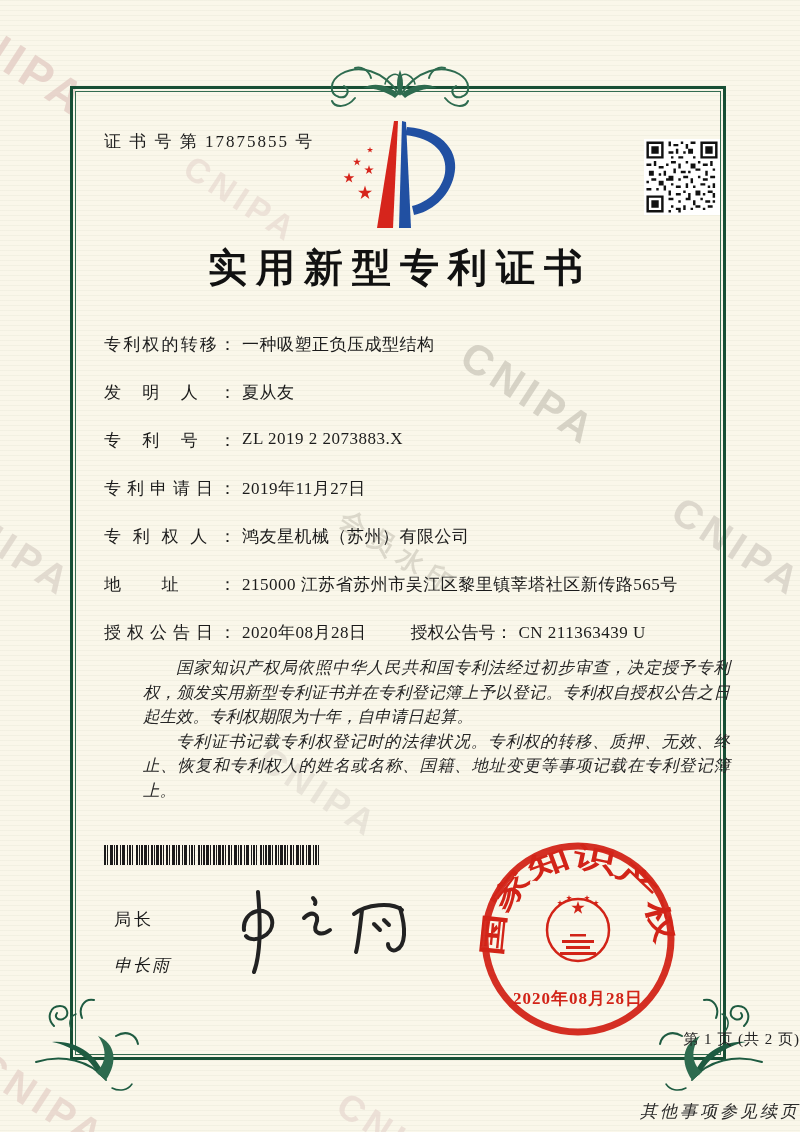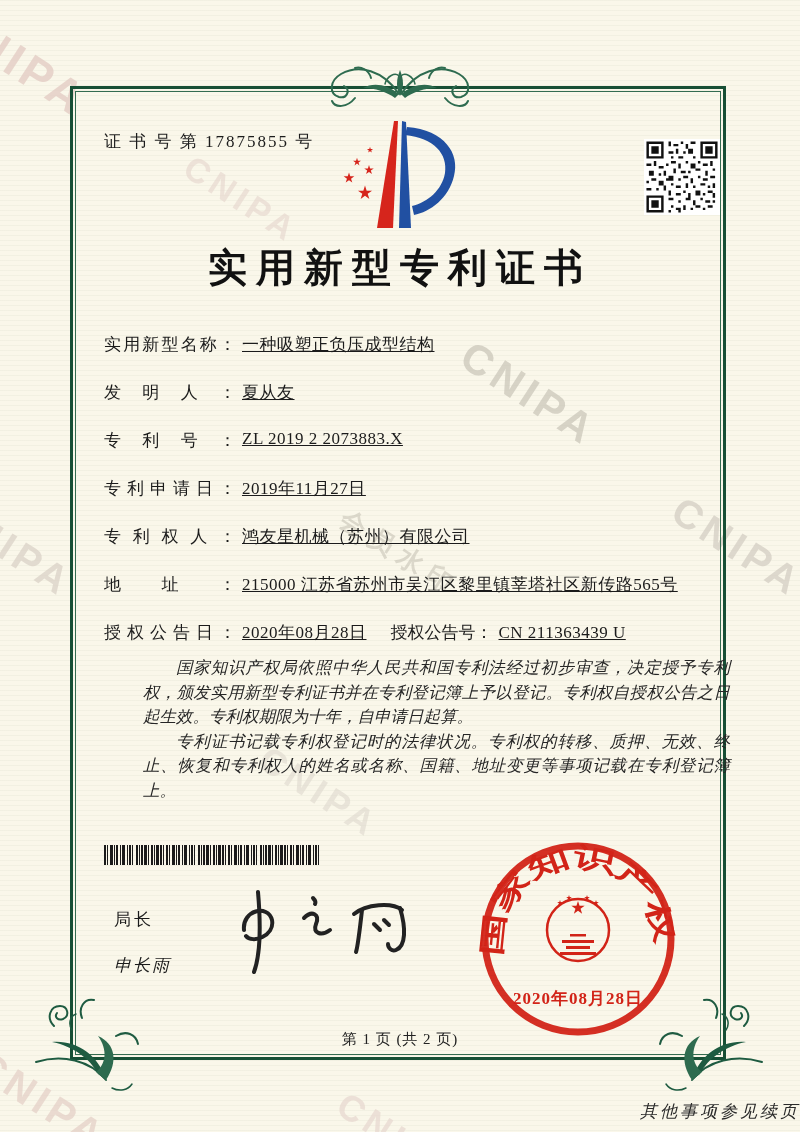--- a/index.html
+++ b/index.html
@@ -59,22 +59,22 @@
     position:absolute; left:0; right:0; top:241px; z-index:3;
     text-align:center; font-size:39px; font-weight:bold;
     letter-spacing:9px; color:#111;
   }
   .fields{ position:absolute; left:104px; top:333px; right:68px; z-index:3; }
   .f-row{ height:18px; margin-bottom:30px; font-size:17px; color:#1b1b1b; white-space:nowrap; }
   .f-label{
     display:inline-block; width:132px; vertical-align:top;
     text-align:justify; text-align-last:justify;
   }
-  .f-value{ margin-left:6px; letter-spacing:0.5px;text-decoration:underline; }
-  .f-pair2{ margin-left:24px; }
+  .f-value{ margin-left:6px; letter-spacing:0.5px; }
+  .f-pair2{ margin-left:44px; }
   .f-pair2 .f-label{ width:auto; text-align:left; text-align-last:auto; }
   .body-text{
     position:absolute; left:103px; right:70px; top:656px; z-index:3;
     font-size:16.5px; line-height:24.6px; color:#262626;
     font-style:italic; text-align:justify;
   }
   .body-text p{ text-indent:2em;margin-left:40px; }
   .barcode{ position:absolute; left:104px; top:845px; z-index:3; }
   .sig-block{ position:absolute; left:114px; top:908px; z-index:3; font-size:17px; color:#1b1b1b; }
   .sig-block .sig-title{ margin-bottom:23px; letter-spacing:3px; }
@@ -84,21 +84,21 @@
   .seal{
     position:absolute; left:472px; top:842px; width:212px; height:196px;
     z-index:4; mix-blend-mode:multiply;
   }
   .seal-date{
     position:absolute; left:0; right:0; bottom:28px; text-align:center;
     color:#D8251A; font-weight:bold; font-size:17px; letter-spacing:1px;
   }
   .page-number{
     position:absolute; left:0; right:0; top:1030px; z-index:3;
-    text-align:center; font-size:15px; color:#222; letter-spacing:1px;
+    text-align:right; font-size:15px; color:#222; letter-spacing:1px;
   }
   .continuation{
     position:absolute; left:0; right:0; top:1080px; z-index:3;
     text-align:right; font-size:17px; color:#2a2a2a;
     font-style:italic; letter-spacing:3px;margin-top:20px;
   }
 </style>
 </head>
 <body>
 
@@ -180,21 +180,21 @@
       M10,8h2v1h-2z M13,9h1v2h-1z M16,8h1v1h-1z M18,9h2v2h-2z M21,8h1v1h-1z M23,9h2v1h-2z M26,8h1v2h-1z M11,11h1v2h-1z M14,12h2v1h-2z M17,12h1v1h-1z M20,11h2v1h-2z M24,12h1v2h-1z M27,11h1v1h-1z
       M9,14h2v2h-2z M13,15h1v1h-1z M15,14h2v1h-2z M18,15h1v2h-1z M21,14h1v1h-1z M23,15h2v1h-2z M26,14h2v1h-2z M10,17h1v1h-1z M12,18h2v1h-2z M16,17h1v2h-1z M19,18h1v1h-1z M22,17h2v1h-2z M25,18h1v1h-1z M27,17h1v2h-1z
       M9,20h1v2h-1z M12,21h2v1h-2z M15,20h1v1h-1z M17,21h1v2h-1z M20,20h2v2h-2z M23,21h1v1h-1z M25,20h2v1h-2z M27,21h1v2h-1z M9,23h2v1h-2z M13,24h1v1h-1z M16,23h2v1h-2z M19,24h1v2h-1z M22,23h1v1h-1z M24,24h2v1h-2z M27,24h1v1h-1z
       M10,26h1v1h-1z M12,27h2v1h-2z M15,26h1v2h-1z M18,27h1v1h-1z M20,26h2v1h-2z M23,27h1v1h-1z M25,26h2v1h-2z M9,28h1v1h-1z M13,28h1v1h-1z"></path>
   </svg>
 
   <div class="title">实用新型专利证书</div>
 
   <div class="fields">
     <div class="f-row">
-      <span class="f-label">实用新型名称：</span><span class="f-value">一种吸塑正负压成型结构</span>
+      <span class="f-label">专利权的转移：</span><span class="f-value">一种吸塑正负压成型结构</span>
     </div>
     <div class="f-row">
       <span class="f-label">发明人：</span><span class="f-value">夏从友</span>
     </div>
     <div class="f-row">
       <span class="f-label">专利号：</span><span class="f-value">ZL 2019 2 2073883.X</span>
     </div>
     <div class="f-row">
       <span class="f-label">专利申请日：</span><span class="f-value">2019年11月27日</span>
     </div>

